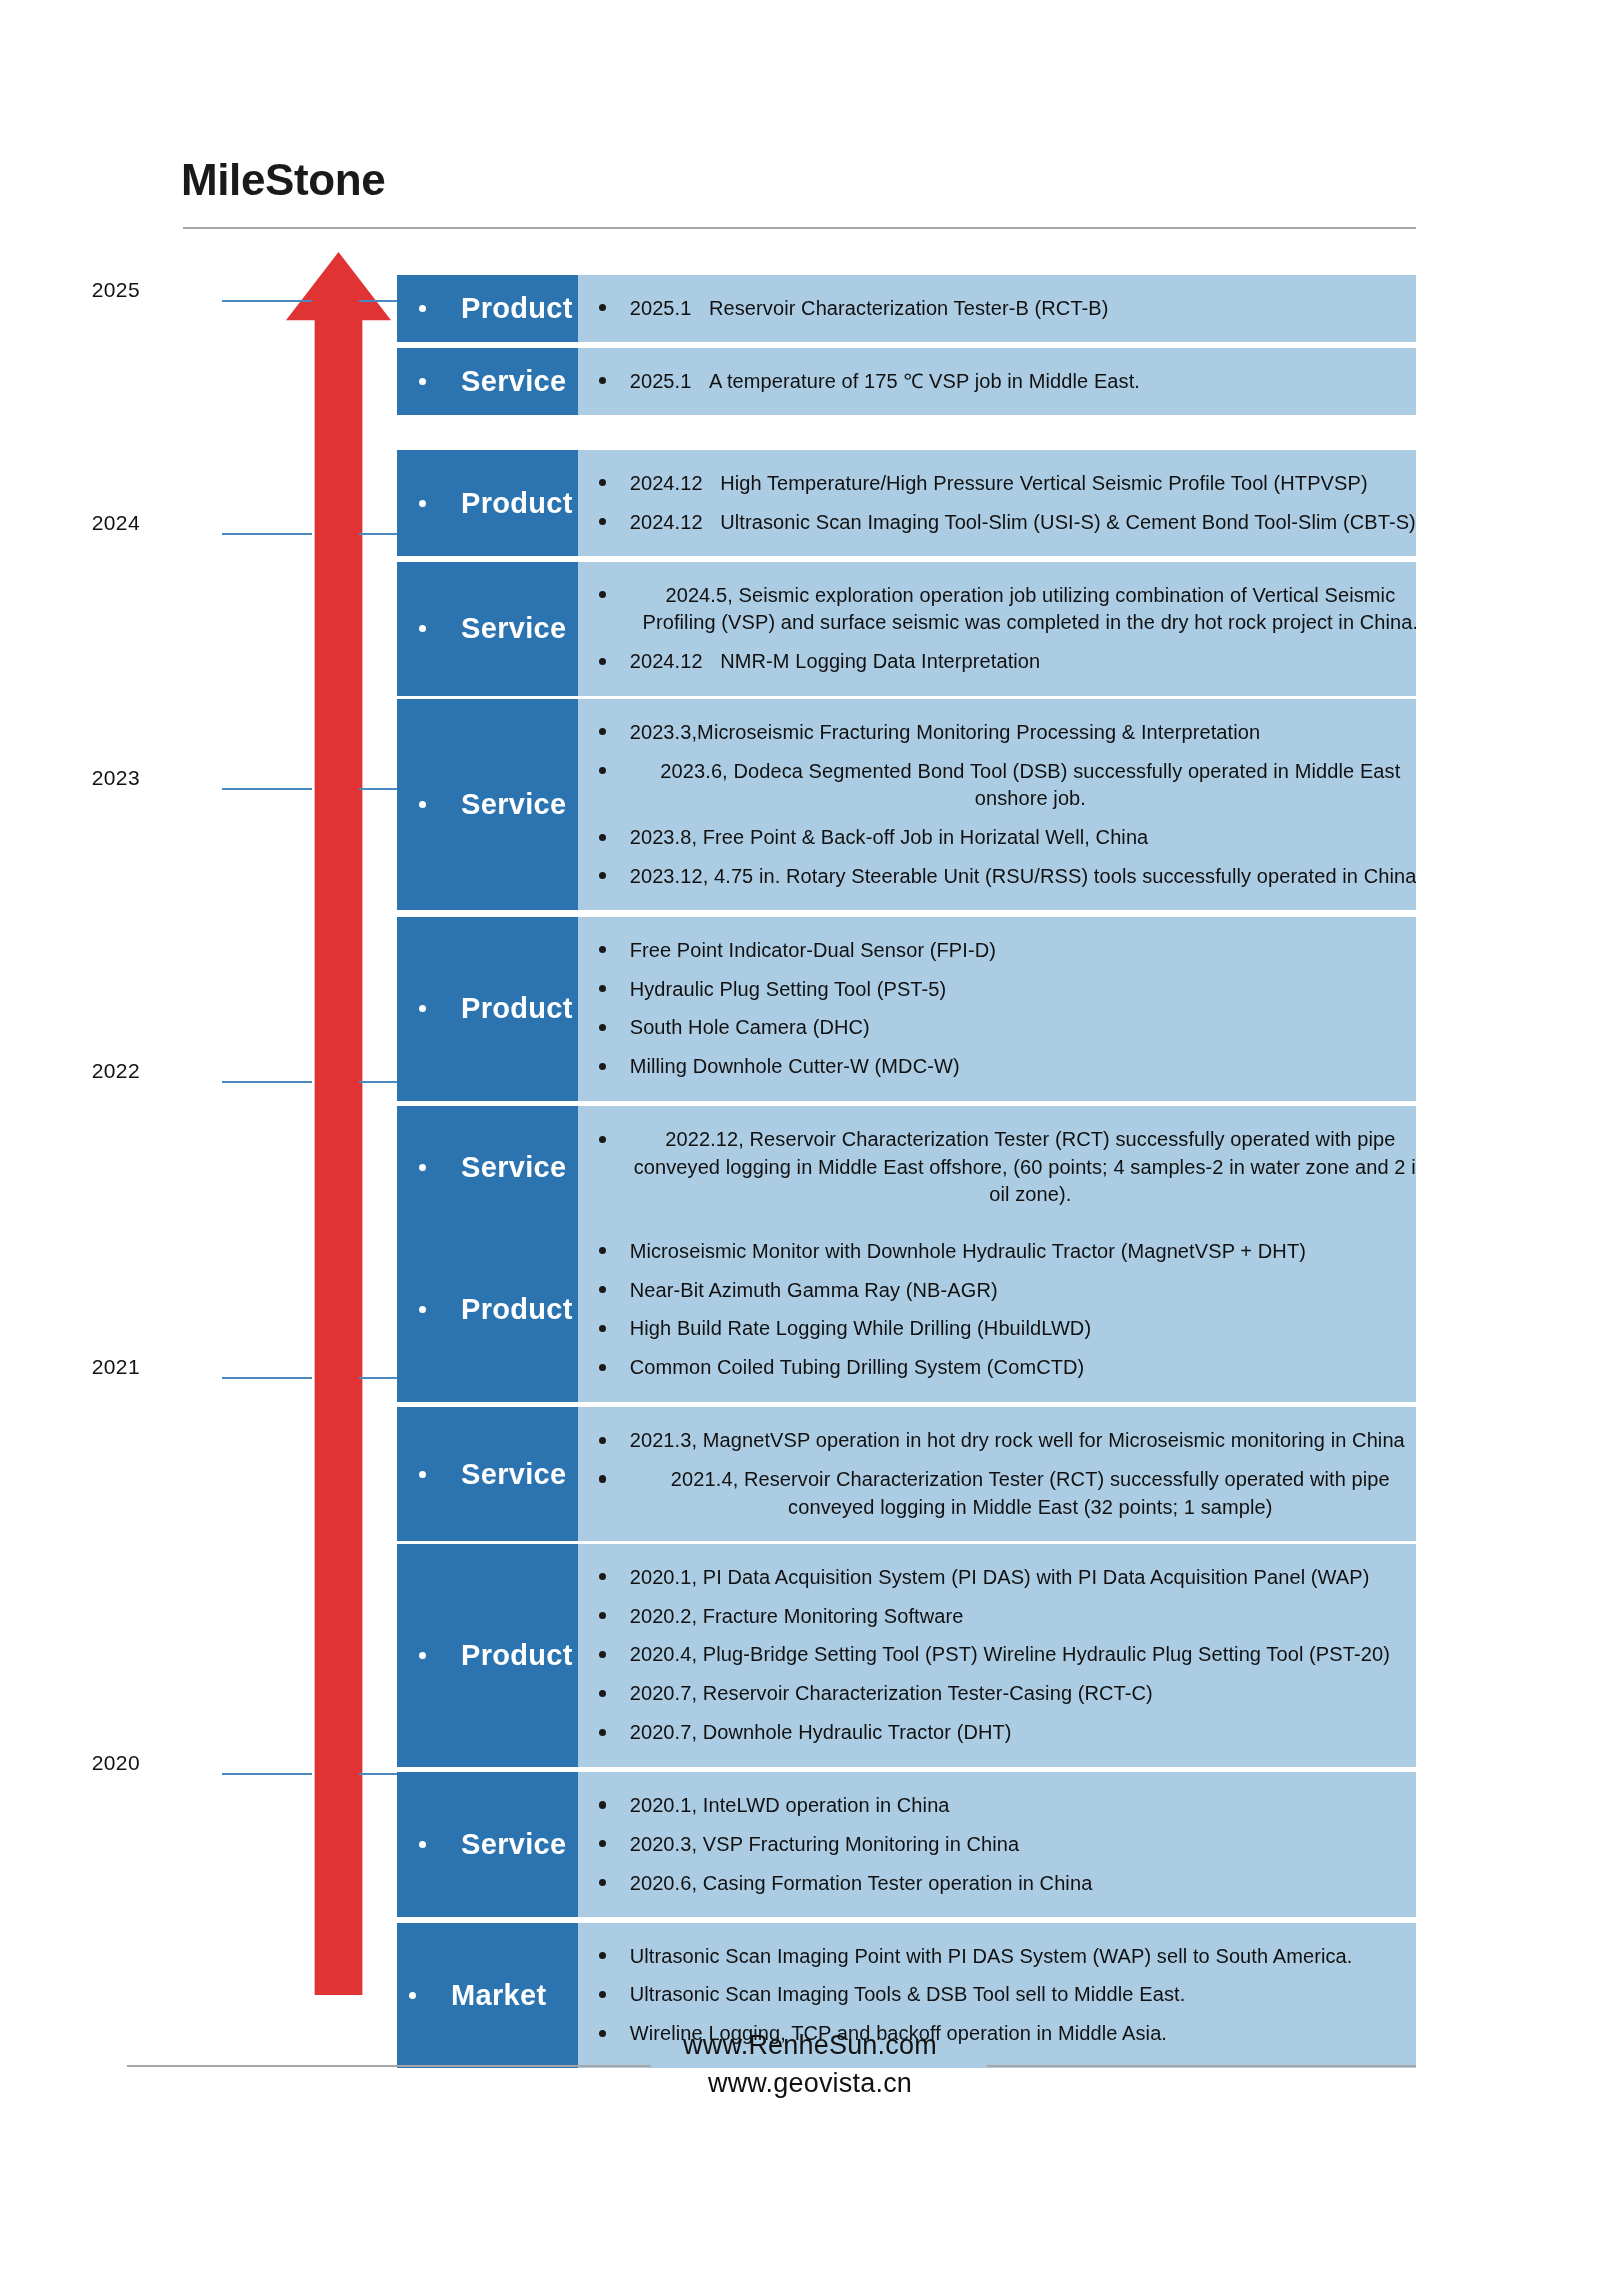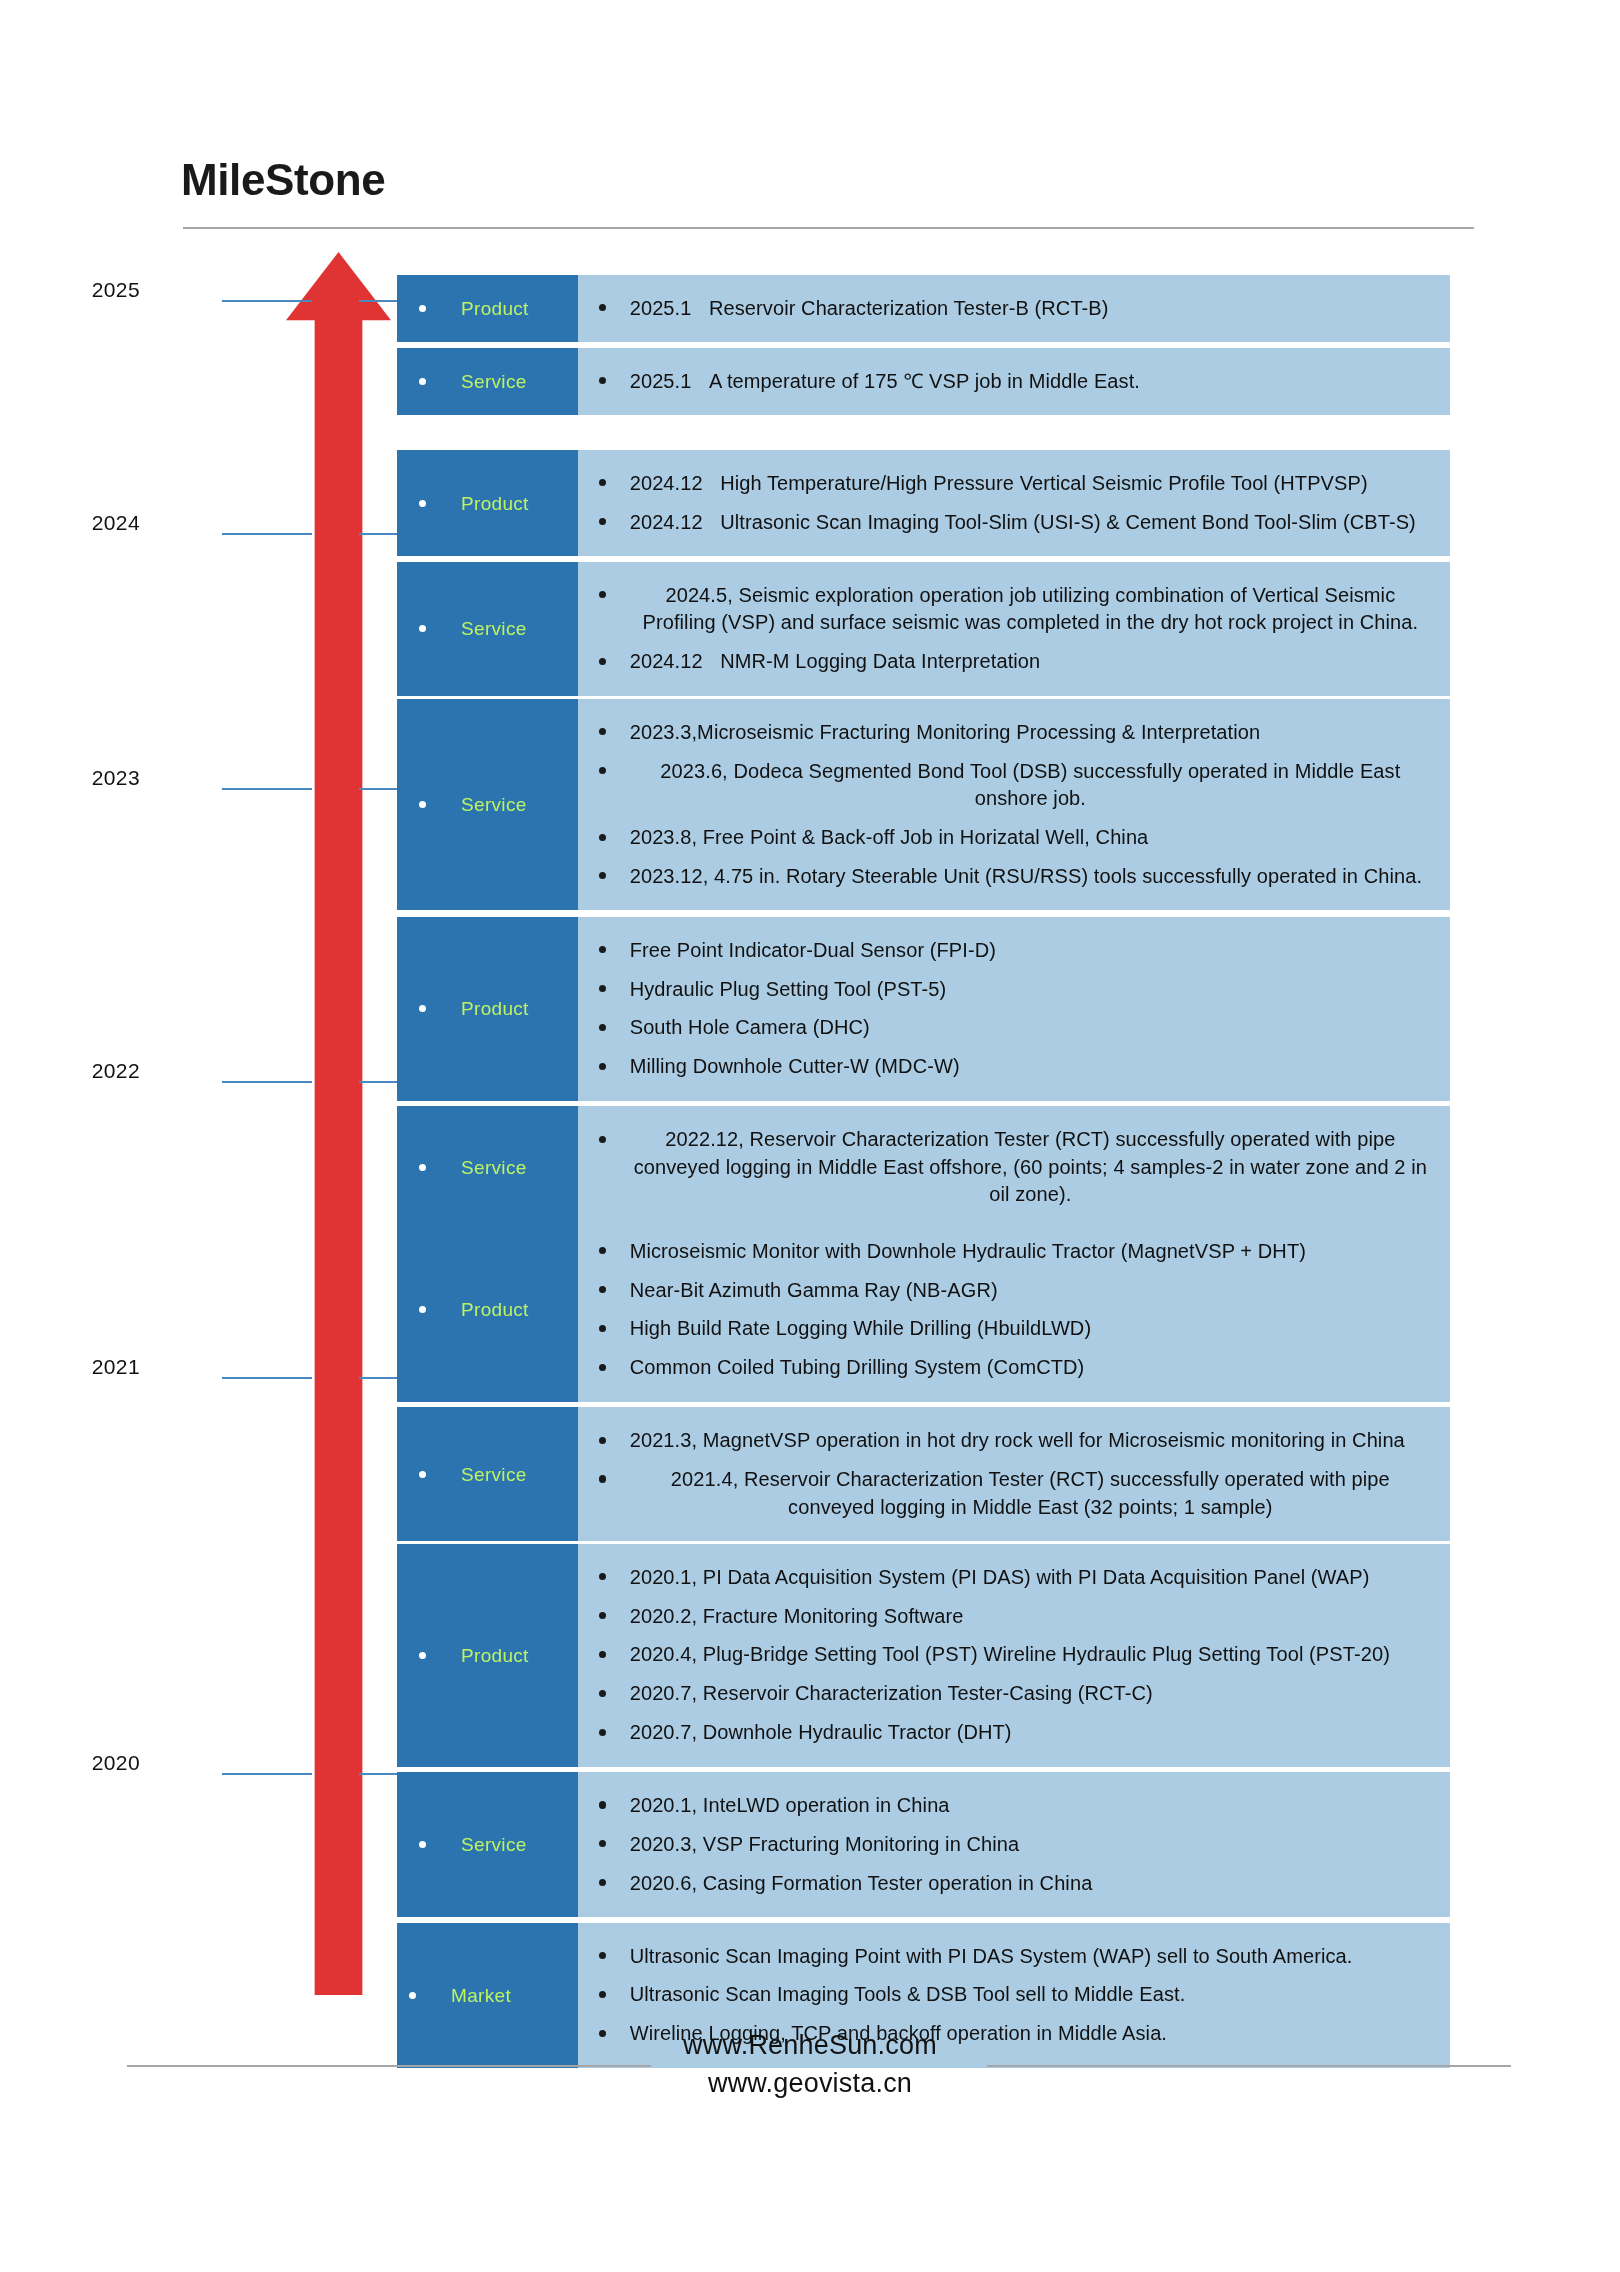--- a/index.html
+++ b/index.html
@@ -6,21 +6,21 @@
     margin: 0;
     padding: 0;
     background: #ffffff;
   }
   body {
     font-family: "Liberation Sans", sans-serif;
     -webkit-font-smoothing: antialiased;
   }
   #page {
     position: relative;
-    width: 1620px;
+    width: 1416px;
     height: 2273px;
     background: #ffffff;
     overflow: hidden;
   }
 
   
   .page-title {
     position: absolute;
     left: 181px;
     top: 156px;
@@ -108,23 +108,23 @@
   }
   .cat-bullet {
     width: 7.1px;
     height: 7.1px;
     border-radius: 50%;
     background: #ffffff;
     flex: 0 0 7.1px;
     margin-right: 35px;
   }
   .cat-label {
-    color: #bef264;
-    font-size: 19px;
-    font-weight: 400;
+    color: #ffffff;
+    font-size: 29px;
+    font-weight: 700;
     letter-spacing: 0.3px;
     line-height: 1;
   }
 
   .items-box {
     flex: 1 1 auto;
     background: #abcce3;
     box-sizing: border-box;
     padding: 14.3px 19px 14.3px 0;
     display: flex;

